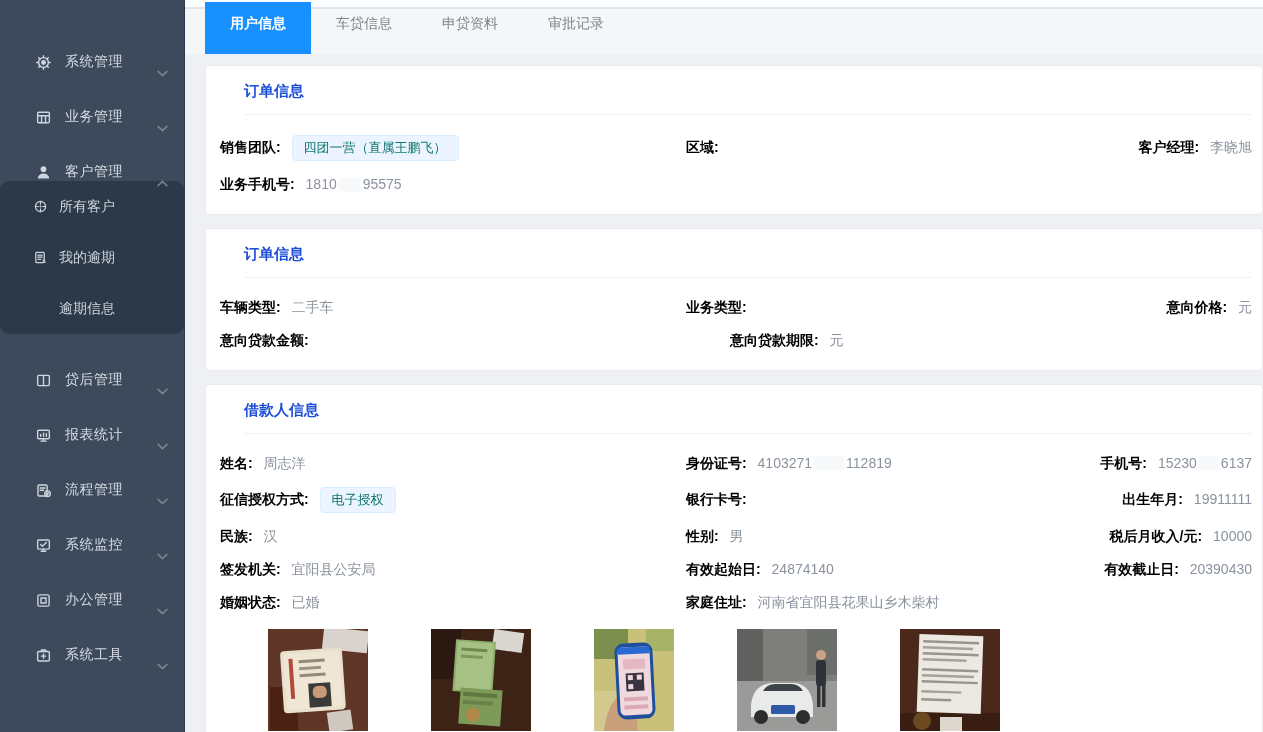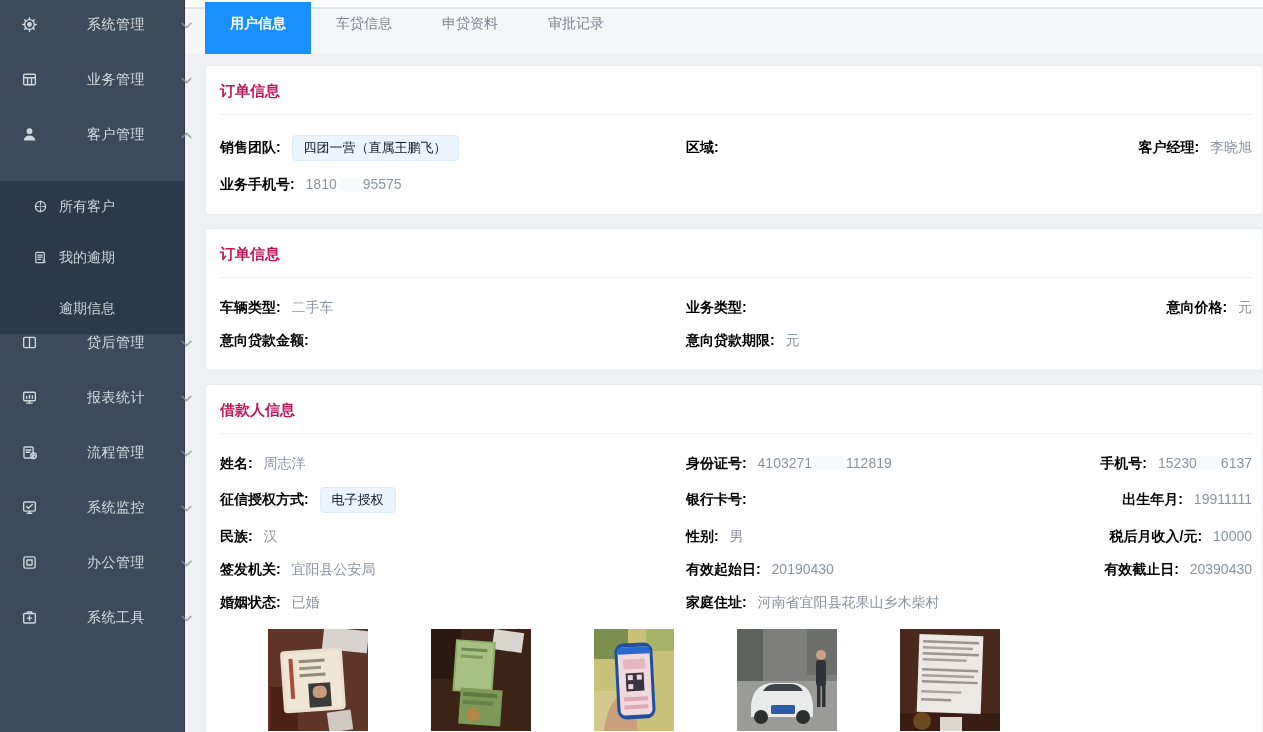--- a/index.html
+++ b/index.html
@@ -12,27 +12,27 @@
     font-size:14px;
   }
   
   .sidebar {
     width:185px; min-width:185px; height:732px;
     background:#3c4a5c; color:#d6dce3;
     padding-top:16px;
     border-right:1px solid #2e3a49;
   }
   .side-item {
-    height:55px; display:flex; align-items:flex-start;
-    padding:0 16px 0 21px; cursor:pointer; white-space:nowrap;gap:36px;
+    height:55px; display:flex; align-items:flex-end;
+    padding:0 16px 0 35px; cursor:pointer; white-space:nowrap;
   }
   .side-item .icn { width:17px; height:17px; margin-right:13px; flex:none; }
   .side-item .lbl { flex:1; font-size:14px; letter-spacing:.5px; }
   .side-item .chev { width:11px; height:7px; flex:none; opacity:.75; }
-  .submenu { background:#2c3949; }
+  .submenu { background:#2c3949;border-radius:9px; }
   .sub-item {
     height:51px; display:flex; align-items:center;
     padding-left:33px; cursor:pointer; color:#cdd4dc;
   }
   .sub-item .icn { width:15px; height:15px; margin-right:11px; flex:none; }
   .sub-item.noicon { padding-left:59px; }
   svg.stroke { fill:none; stroke:#cfd6dd; stroke-width:1.3; stroke-linecap:round; stroke-linejoin:round; }
   svg.chevs  { fill:none; stroke:#8a97a5; stroke-width:1.5; stroke-linecap:round; }
 
   
@@ -47,36 +47,36 @@
     color:#7f868f; font-size:14px; cursor:pointer;
   }
   .tab.active { background:#1890ff; color:#fff; font-weight:bold; }
   .content { flex:1; padding:11px 0 0 20px; overflow:hidden; }
 
   .card {
     background:#fff; border:1px solid #e9eaee; border-radius:4px;
     padding:16px 10px 20px 14px; margin-bottom:13px;
   }
   .card-title {
-    font-size:15px; font-weight:bold; color:#be185d;
-    padding-bottom:13px; border-bottom:1px solid #f0f1f3; margin-bottom:20px;
+    font-size:15px; font-weight:bold; color:#1d4ed8;
+    padding-bottom:13px; border-bottom:1px solid #f0f1f3; margin-bottom:20px;margin-left:24px;
   }
   .frow {
     display:grid; grid-template-columns:466px 1fr auto;
     align-items:center; margin-bottom:14px; min-height:19px;
   }
-  .frow:last-child { margin-bottom:0; }
+  .frow:last-child { margin-bottom:0;gap:44px; }
   .fcell  { white-space:nowrap; }
   .fcell.right { text-align:right; }
   .flabel { font-weight:bold; color:#000000; }
   .fvalue { color:#8b939f; margin-left:7px; }
   .tag {
     display:inline-block; padding:3px 11px; margin-left:7px;
     background:#ecf5ff; border:1px solid #d9ecff; border-radius:4px;
-    color:#0f172a; font-size:13px;
+    color:#0f766e; font-size:13px;
   }
   .blur-chip {
     display:inline-block; height:15px; vertical-align:-3px;
     background:#f6f8fa; filter:blur(1.5px); border-radius:2px; margin:0 2px;
   }
   .w22{width:22px;} .w30{width:30px;} .w20{width:20px;}
 
   
   .photos { display:flex; padding-left:48px; margin-top:17px; }
   .photo { margin-right:63px; }
@@ -373,21 +373,21 @@
         </div>
       </div>
 
       <div class="frow">
         <div class="fcell">
           <span class="flabel">签发机关:</span>
           <span class="fvalue">宜阳县公安局</span>
         </div>
         <div class="fcell">
           <span class="flabel">有效起始日:</span>
-          <span class="fvalue">20190430</span>
+          <span class="fvalue">24874140</span>
         </div>
         <div class="fcell right">
           <span class="flabel">有效截止日:</span>
           <span class="fvalue">20390430</span>
         </div>
       </div>
 
       <div class="frow">
         <div class="fcell">
           <span class="flabel">婚姻状态:</span>

